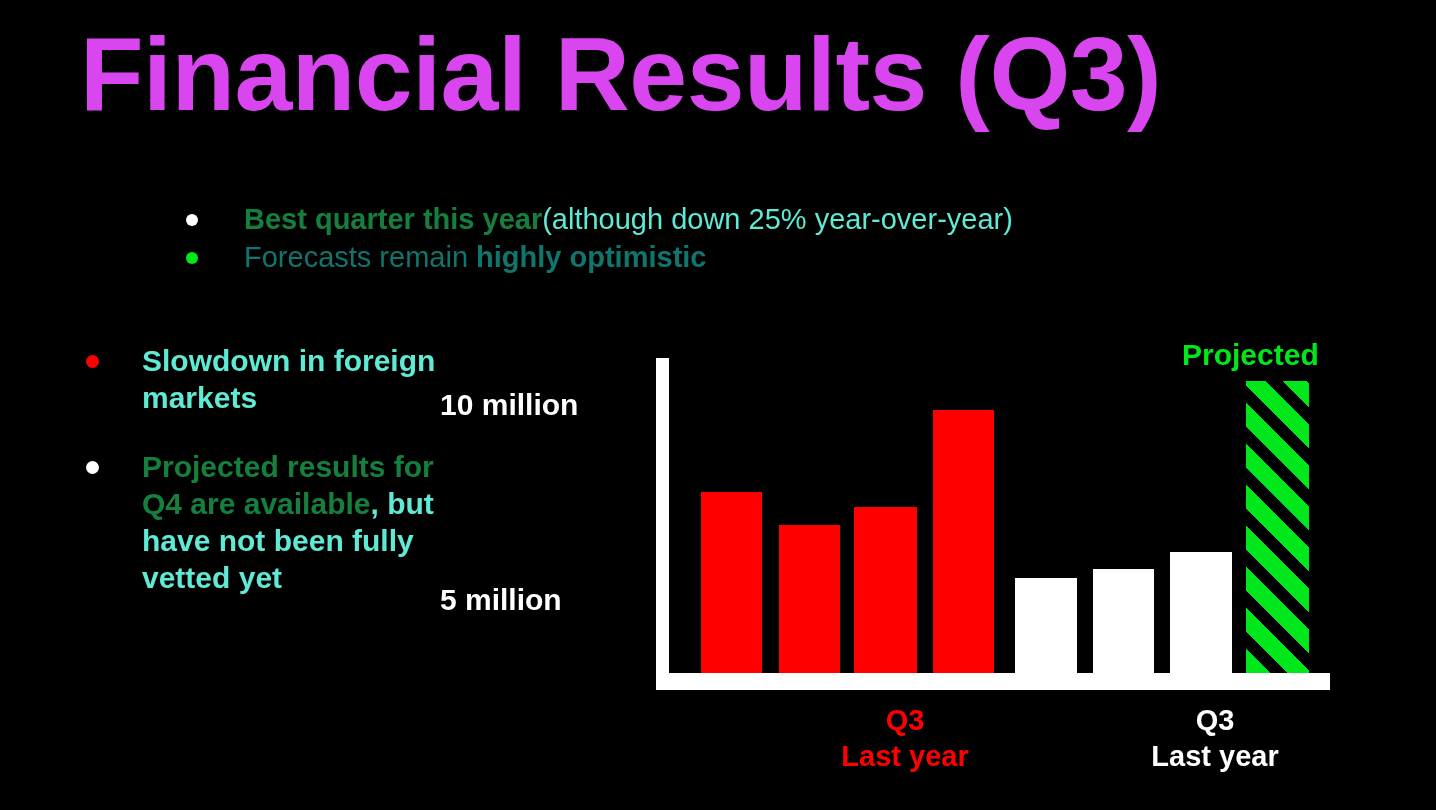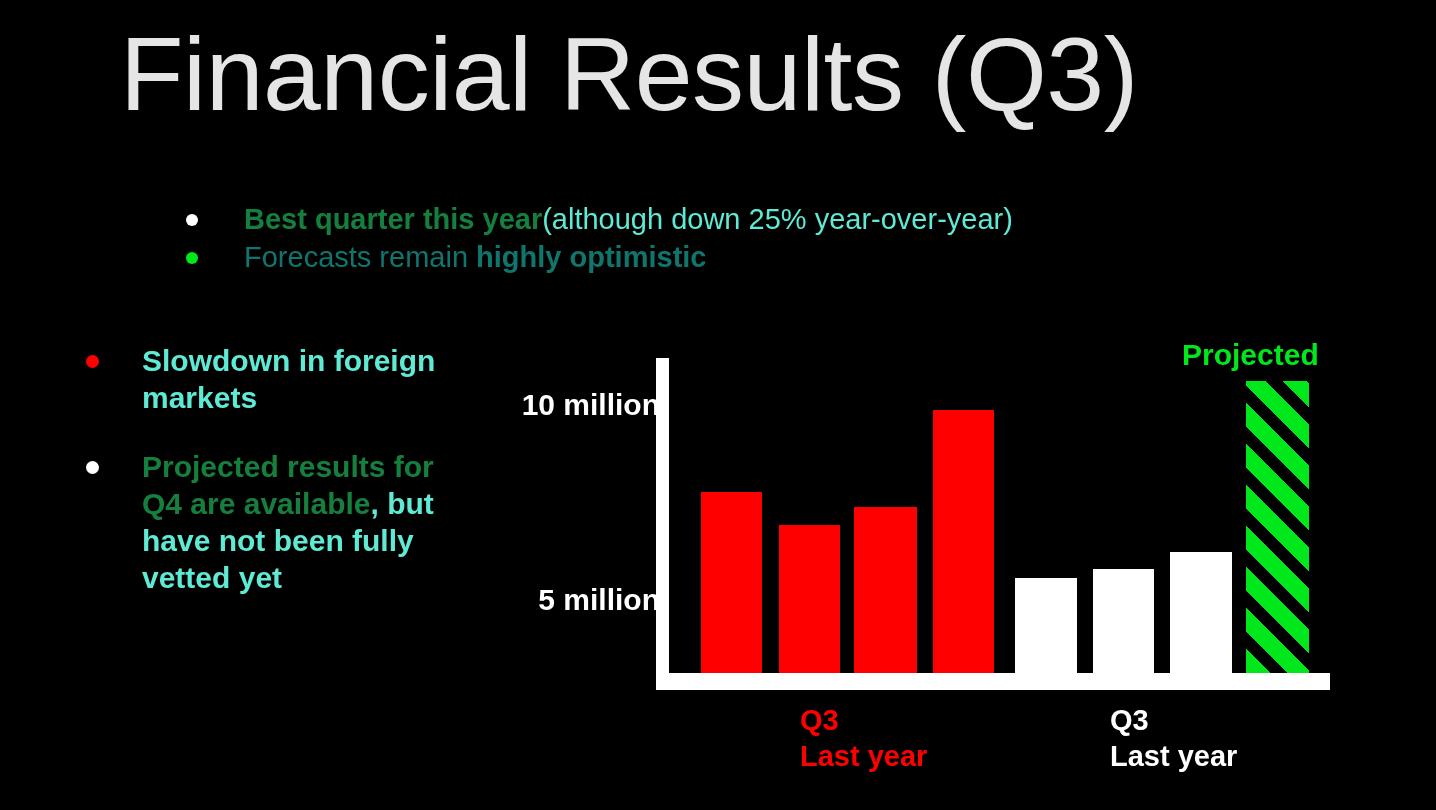--- a/index.html
+++ b/index.html
@@ -18,26 +18,25 @@
     overflow: hidden;
   }
 
   
   #title {
     position: absolute;
     left: 80px;
     top: 22px;
     font-size: 104px;
     line-height: 1.0;
-    font-weight: 400;
+    font-weight: 700;
     letter-spacing: -0.5px;
-    color: #e5e5e5;
+    color: #d946ef;
     white-space: nowrap;
     font-stretch: condensed;
-    margin-left: 40px;
   }
 
   
   #top-bullets {
     position: absolute;
     left: 182px;
     top: 200px;
     width: 1180px;
   }
   .top-row {
@@ -112,21 +111,20 @@
     height: 17px;
     background: #ffffff;
   }
   .ytick {
     position: absolute;
     right: 690px;
     color: #ffffff;
     font-size: 30px;
     font-weight: bold;
     white-space: nowrap;
-    text-align: right;
     width: 220px;
   }
   #ytick-10 { top: 58px; }
   #ytick-5  { top: 253px; }
 
   .bar {
     position: absolute;
     bottom: 127px;
   }
   .bar-red   { background: #ff0000; }
@@ -137,21 +135,21 @@
       45deg,
       #00e81b 0px,
       #00e81b 17px,
       #000000 17px,
       #000000 29px
     );
   }
 
   .xlabel {
     position: absolute;
-    text-align: left;
+    text-align: center;
     font-size: 29px;
     font-weight: bold;
     line-height: 36px;
     white-space: nowrap;
   }
   #xlabel-last { left: 330px; top: 372px; width: 210px; color: #ff0000; }
   #xlabel-this { left: 640px; top: 372px; width: 210px; color: #ffffff; }
 
   #projected-label {
     position: absolute;

